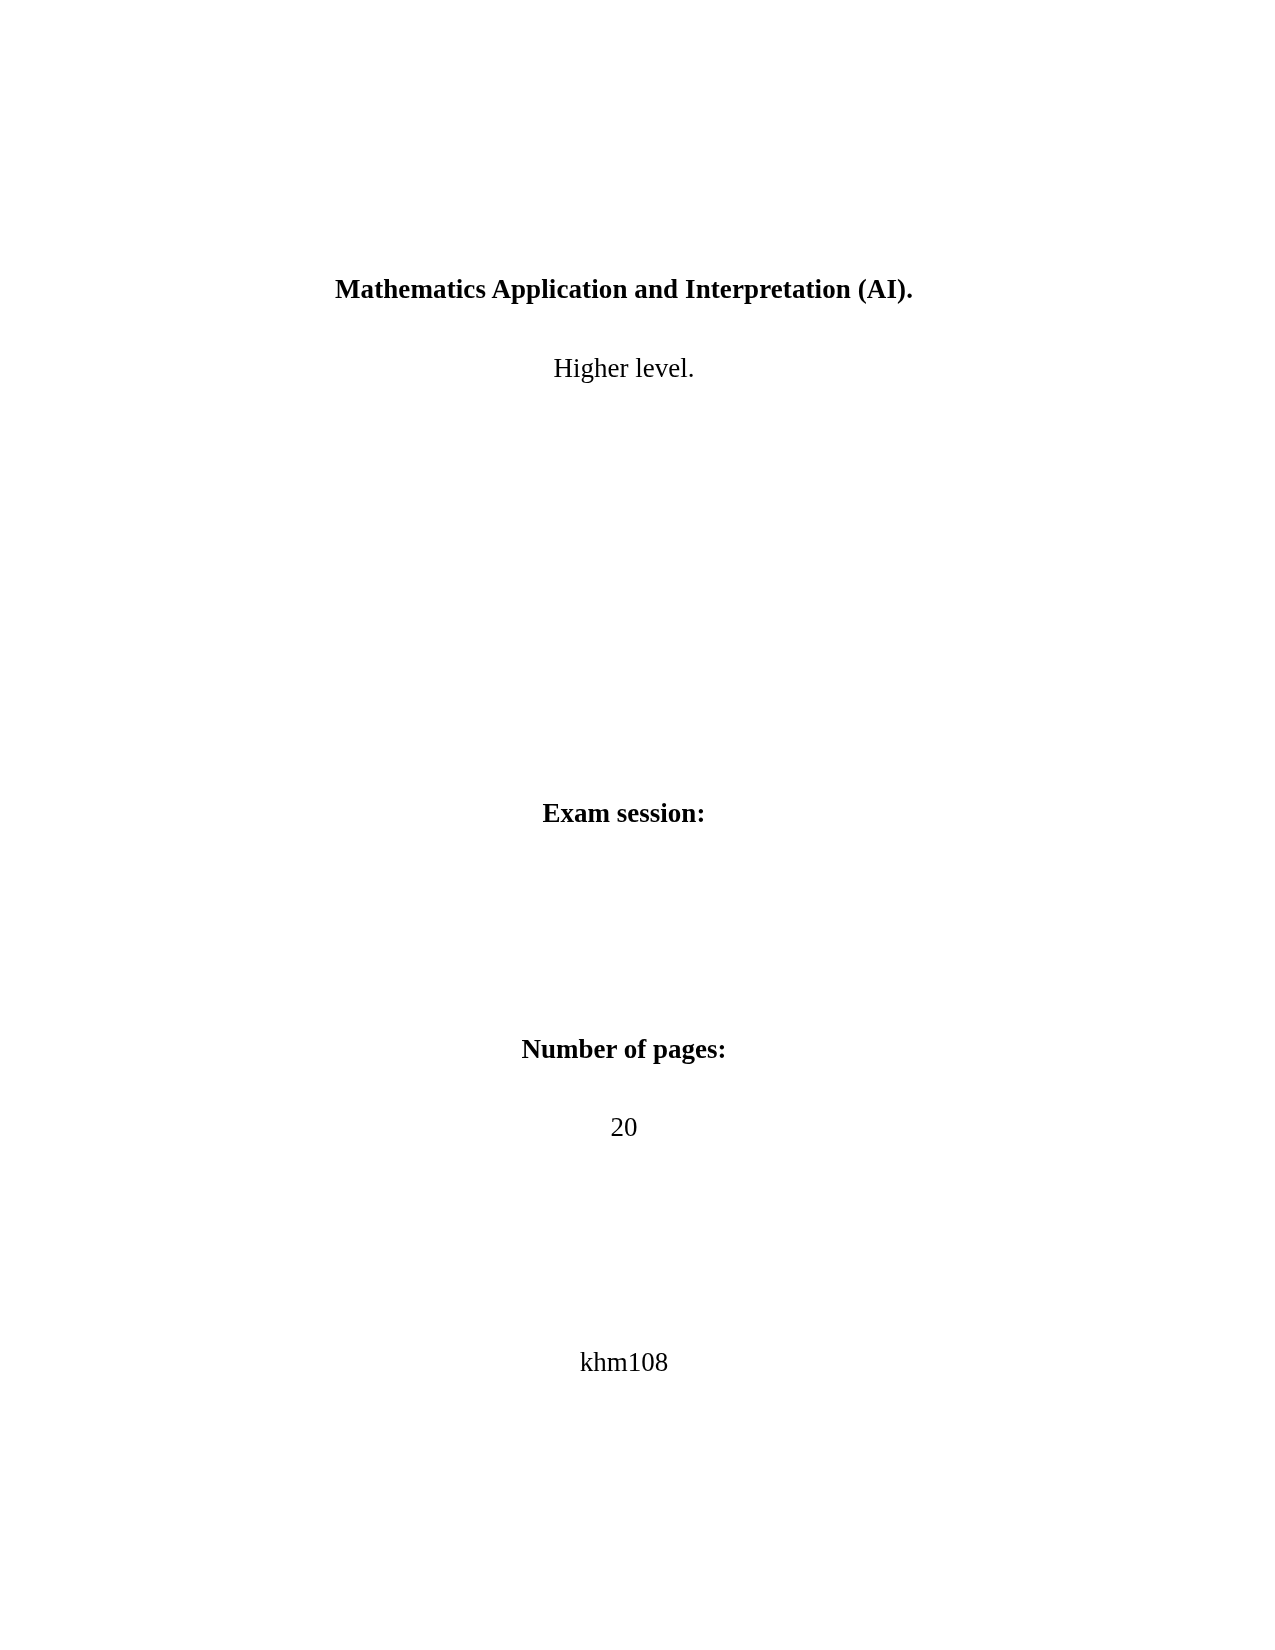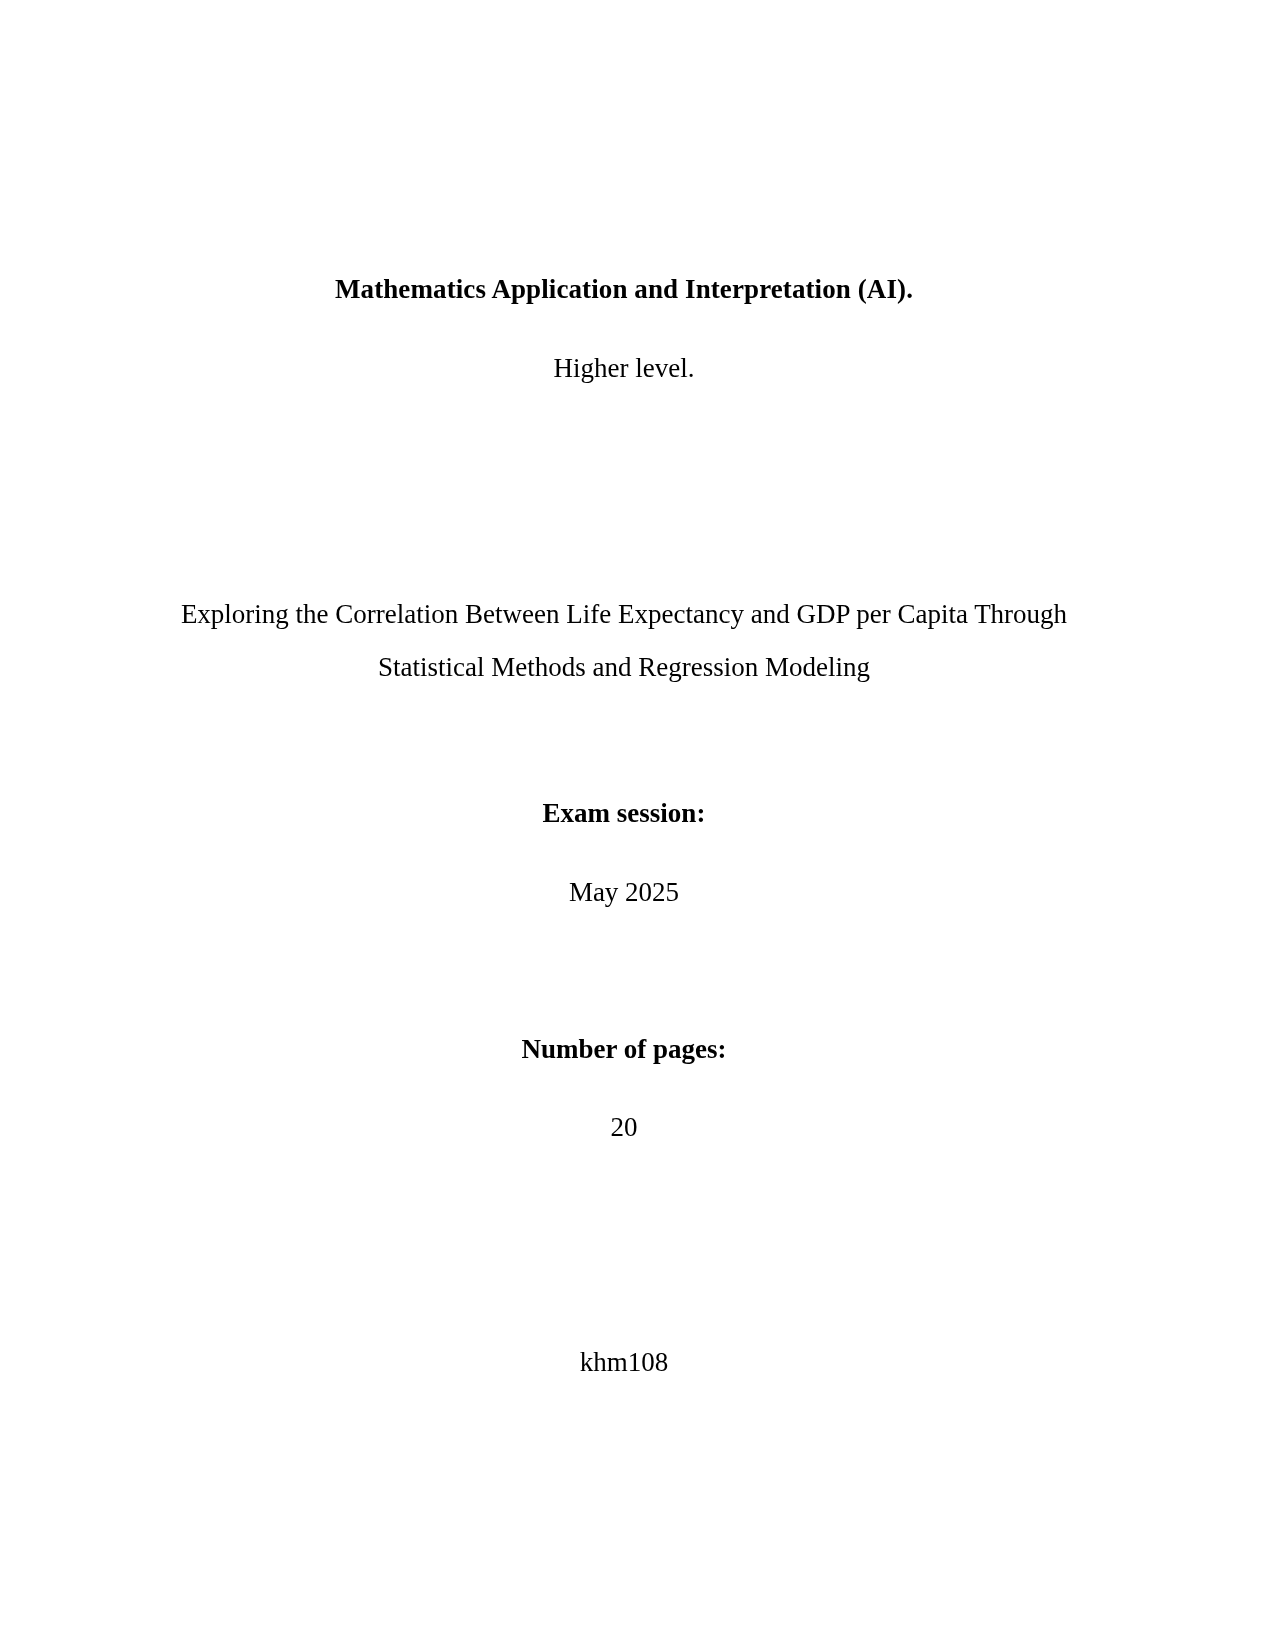--- a/index.html
+++ b/index.html
@@ -60,25 +60,23 @@
 <body>
 
 <div class="page">
   <div class="content">
 
     <div class="line bold pos-course">Mathematics Application and Interpretation (AI).</div>
 
     <div class="line regular pos-level">Higher level.</div>
 
 
-    <div class="line regular pos-topic-body">Exploring the Correlation Between Life Expectancy and GDP per Capita Through Statistical Methods and Regression Modeling</div>
 
     <div class="line bold pos-session-heading">Exam session:</div>
 
-    <div class="line regular pos-session-value">May 2025</div>
 
     <div class="line bold pos-pages-heading">Number of pages:</div>
 
     <div class="line regular pos-pages-value">20</div>
 
 
     <div class="line regular pos-code-value">khm108</div>
 
   </div>
 </div>

